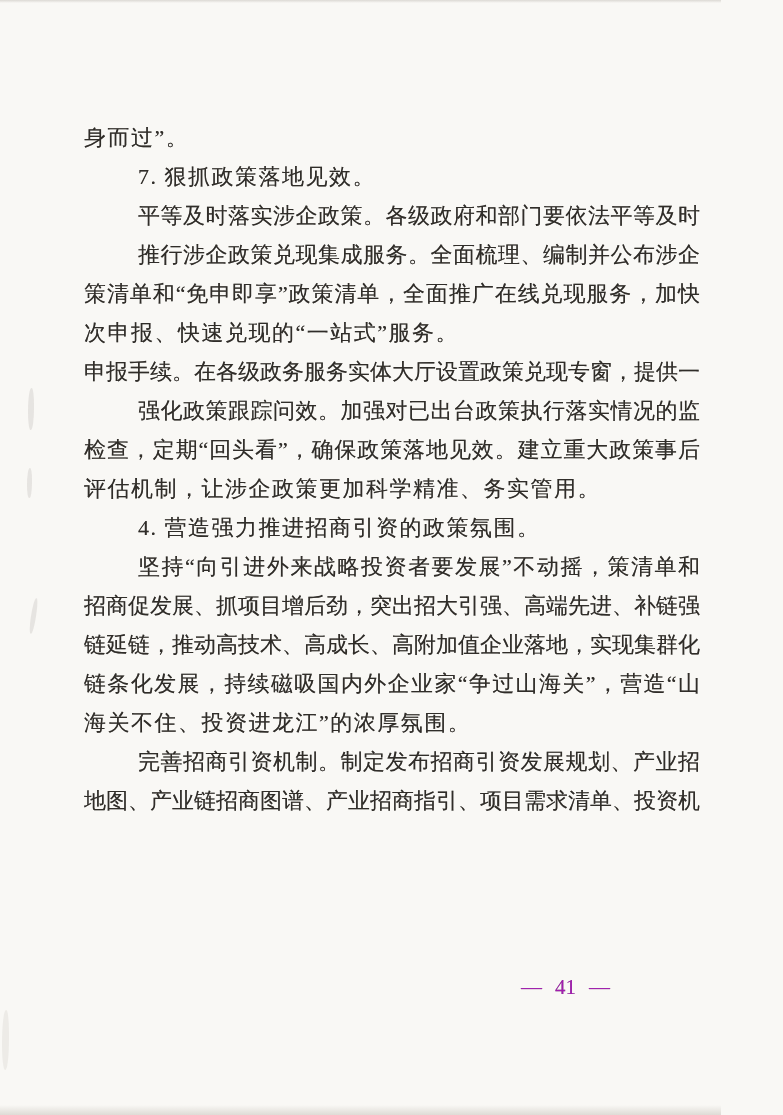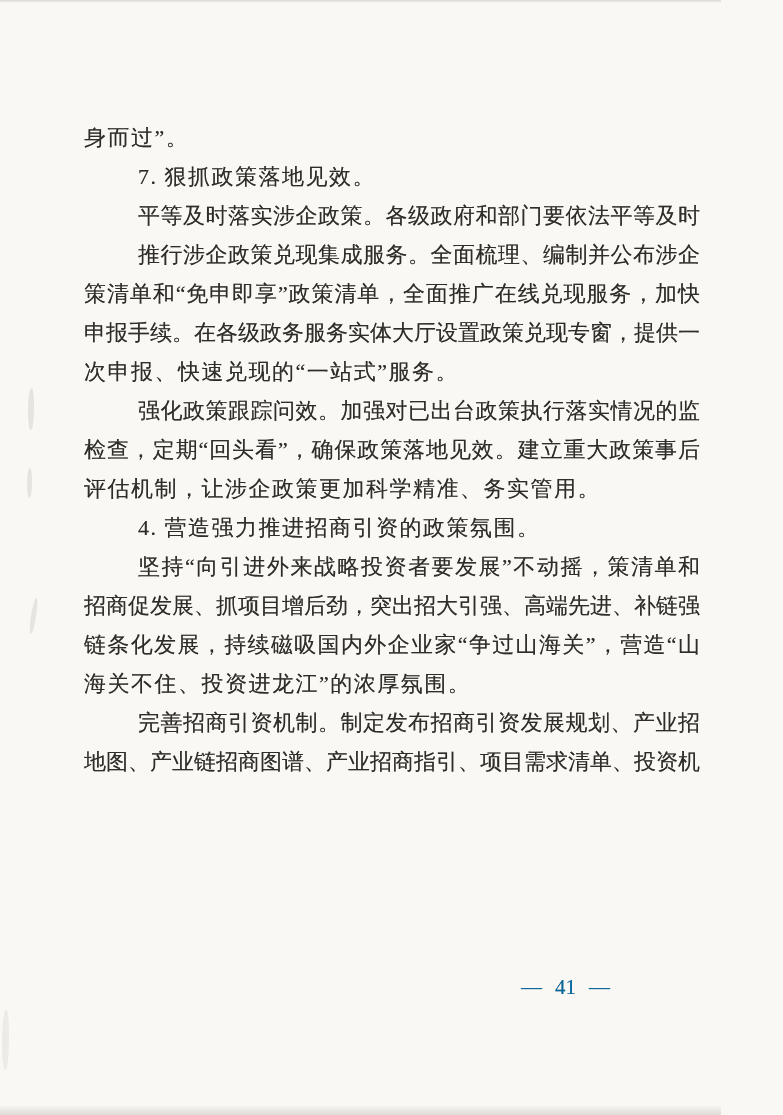--- a/index.html
+++ b/index.html
@@ -63,21 +63,21 @@
   .ind {
     padding-left: 54px;
   }
   .footer {
     position: absolute;
     top: 972px;
     right: 111px;
     height: 30px;
     line-height: 30px;
     font-size: 21px;
-    color: #0369a1;
+    color: #a21caf;
     text-shadow: 0 0 0.5px rgba(48,45,41,0.55);
     white-space: nowrap;
   }
   .footer .pnum {
     margin: 0 13px;
   }
 </style>
 </head>
 <body>
 
@@ -88,28 +88,29 @@
   <div class="artifact a2"></div>
   <div class="artifact a3"></div>
   <div class="artifact a4"></div>
 
   <div class="text-block">
     <div class="line s">身而过”。</div>
     <div class="line ind s">7. 狠抓政策落地见效。</div>
     <div class="line ind j">平等及时落实涉企政策。各级政府和部门要依法平等及时落</div>
     <div class="line ind j">推行涉企政策兑现集成服务。全面梳理、编制并公布涉企政</div>
     <div class="line j">策清单和“免申即享”政策清单，全面推广在线兑现服务，加快</div>
+    <div class="line s">次申报、快速兑现的“一站式”服务。</div>
     <div class="line j">申报手续。在各级政务服务实体大厅设置政策兑现专窗，提供一</div>
-    <div class="line s">次申报、快速兑现的“一站式”服务。</div>
     <div class="line ind j">强化政策跟踪问效。加强对已出台政策执行落实情况的监督</div>
     <div class="line j">检查，定期“回头看”，确保政策落地见效。建立重大政策事后</div>
     <div class="line s">评估机制，让涉企政策更加科学精准、务实管用。</div>
     <div class="line ind s">4. 营造强力推进招商引资的政策氛围。</div>
     <div class="line ind j">坚持“向引进外来战略投资者要发展”不动摇，策清单和</div>
     <div class="line j">招商促发展、抓项目增后劲，突出招大引强、高端先进、补链强</div>
+    <div class="line j">链延链，推动高技术、高成长、高附加值企业落地，实现集群化</div>
     <div class="line j">链条化发展，持续磁吸国内外企业家“争过山海关”，营造“山</div>
     <div class="line s">海关不住、投资进龙江”的浓厚氛围。</div>
     <div class="line ind j">完善招商引资机制。制定发布招商引资发展规划、产业招商</div>
     <div class="line j">地图、产业链招商图谱、产业招商指引、项目需求清单、投资机</div>
   </div>
 
   <div class="footer">
     <span class="dash">—</span><span class="pnum">41</span><span class="dash">—</span>
   </div>
 

